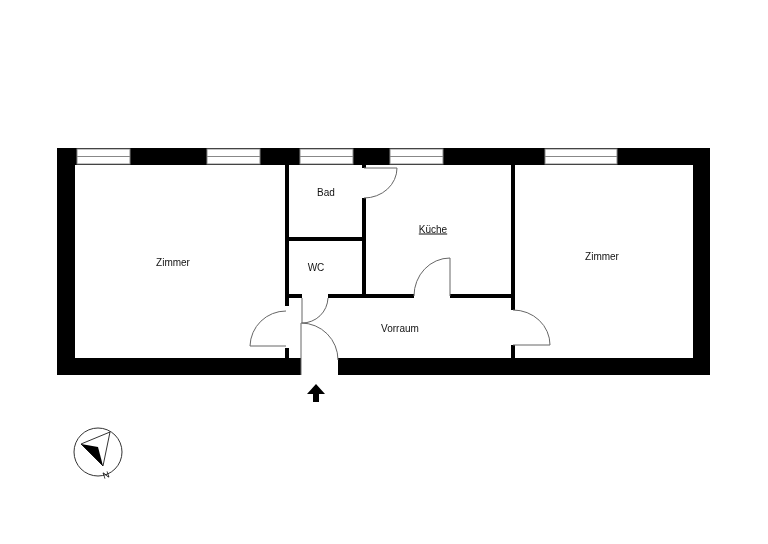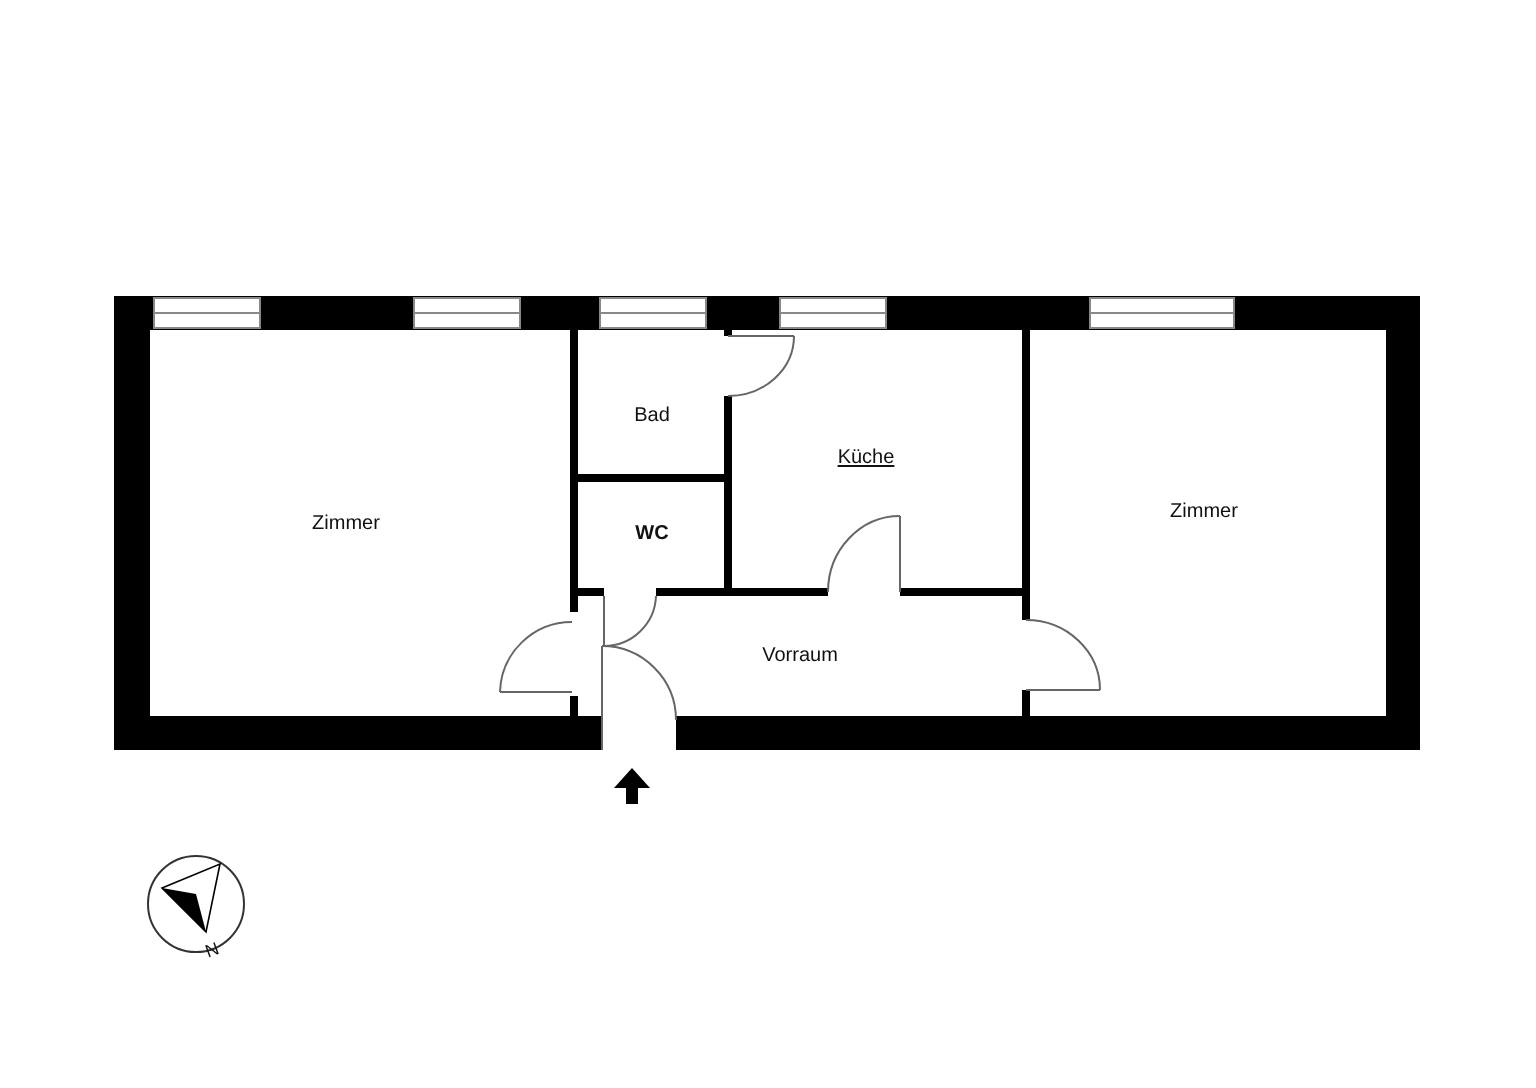--- a/index.html
+++ b/index.html
@@ -83,18 +83,18 @@
   </g>
 
   <g>
     <circle cx="98" cy="452" r="24" fill="none" stroke="#333" stroke-width="1"></circle>
     <polygon points="81,444 110,432 103,466" fill="#fff" stroke="#000" stroke-width="0.8"></polygon>
     <polygon points="81,444 98,447 103,466" fill="#000"></polygon>
   </g>
 </svg>
 
 <div class="room-label" style="left:173px; top:262px;">Zimmer</div>
-<div class="room-label" style="left:326px; top:208px;">Bad</div>
+<div class="room-label" style="left:326px; top:192px;">Bad</div>
 <div class="room-label" style="left:433px; top:229px;text-decoration:underline;">Küche</div>
-<div class="room-label" style="left:326px; top:267px;font-weight:bold;">WC</div>
+<div class="room-label" style="left:316px; top:267px;">WC</div>
 <div class="room-label" style="left:400px; top:328px;text-align:center;">Vorraum</div>
 <div class="room-label" style="left:602px; top:256px;">Zimmer</div>
 <div class="room-label" style="left:106px; top:475px; font-size:9px; transform: translate(-50%,-50%) rotate(-20deg);">N</div>
 
 </body></html>

